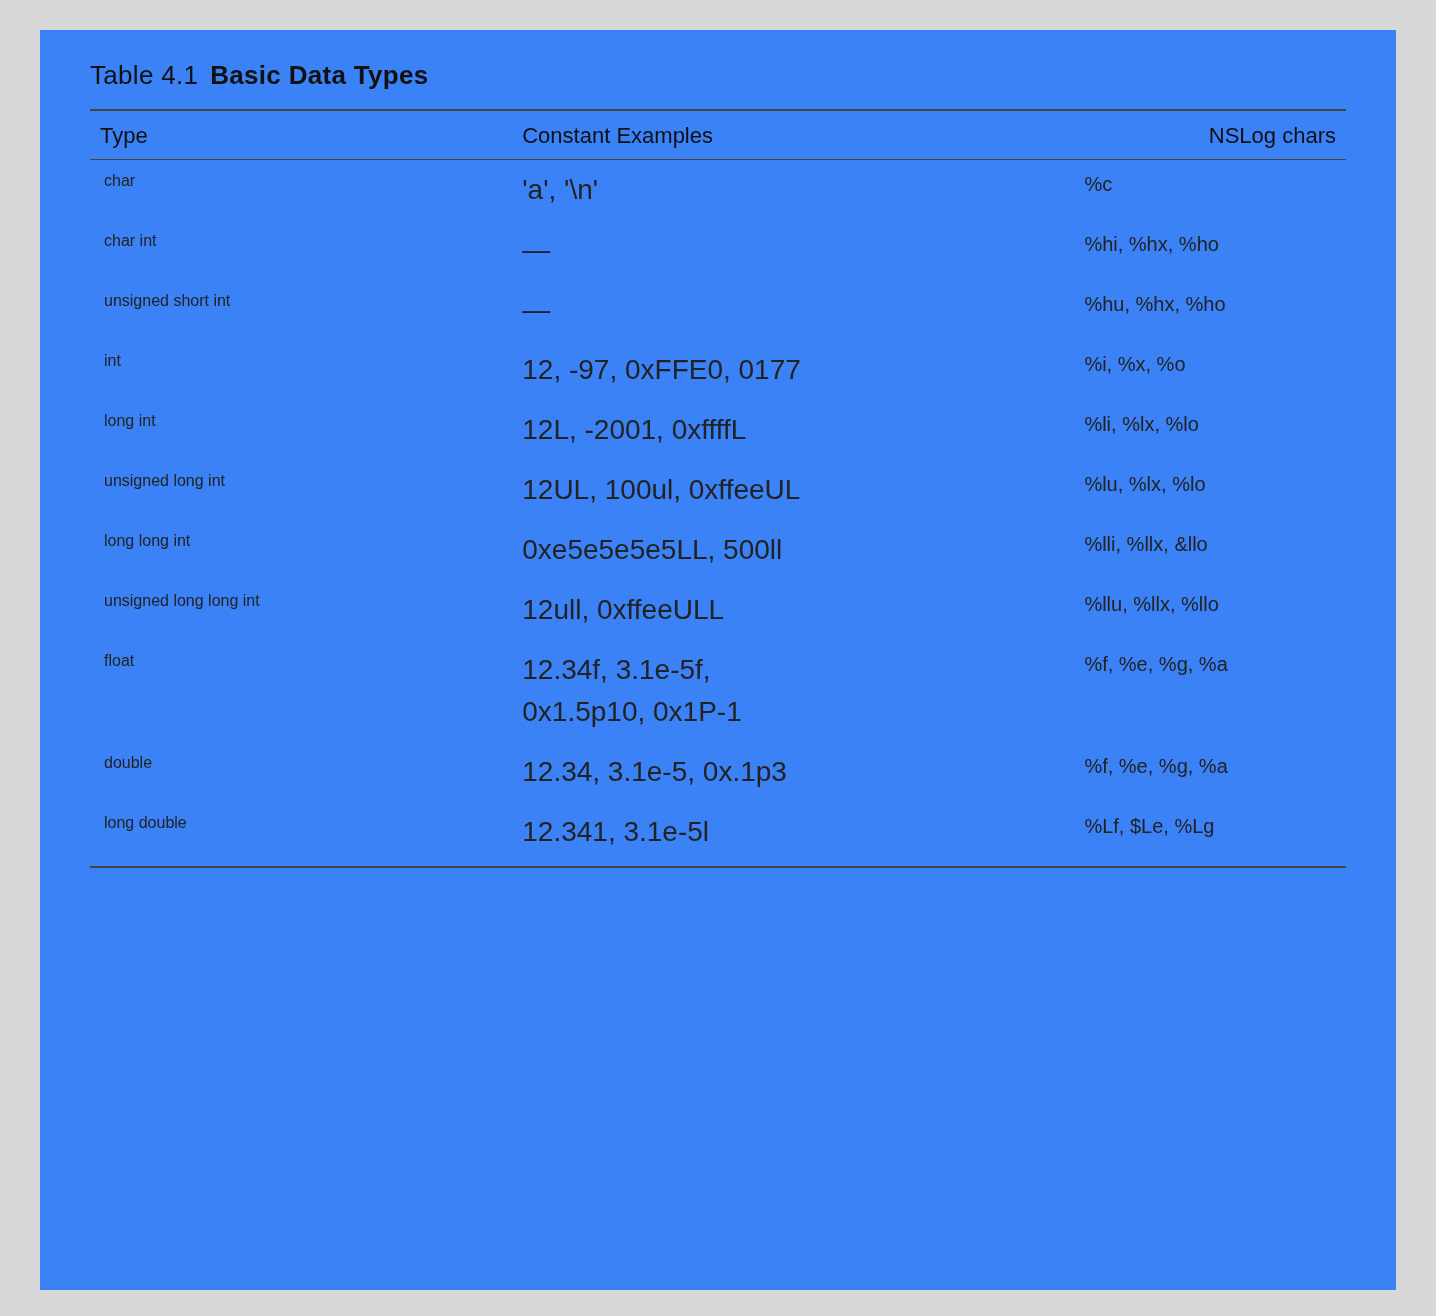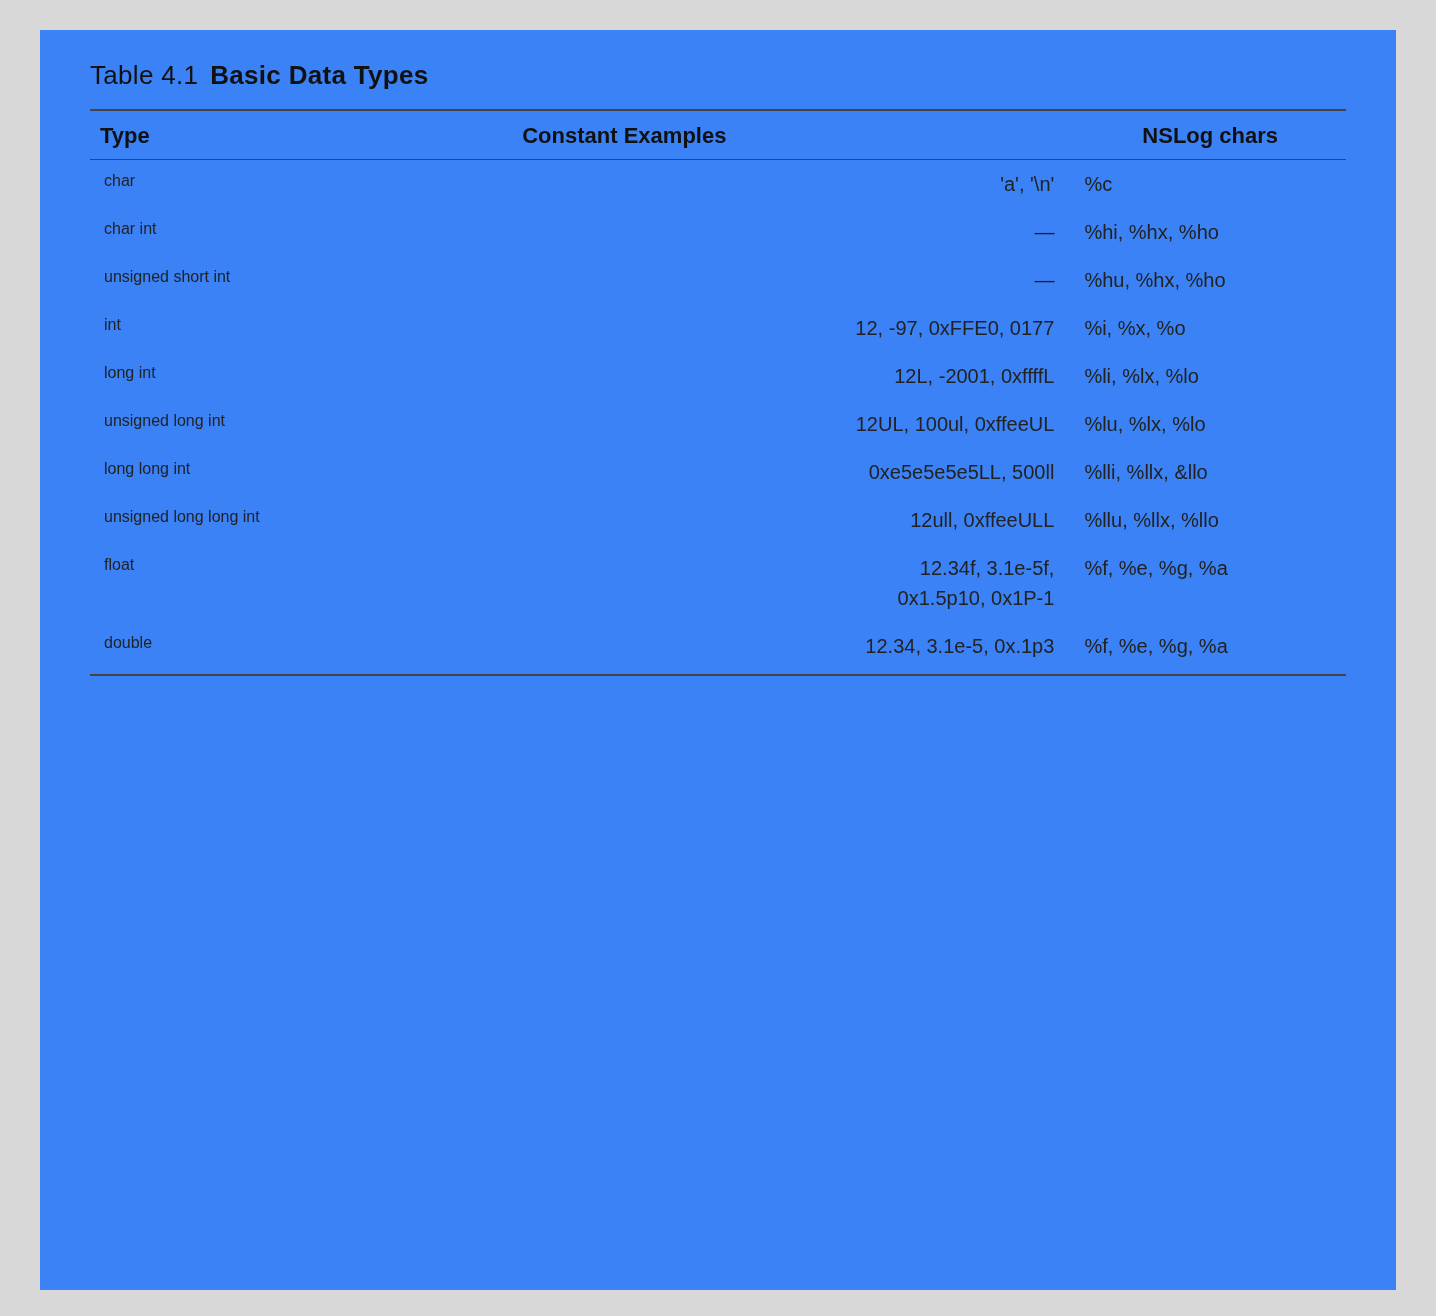--- a/index.html
+++ b/index.html
@@ -40,32 +40,32 @@
       border-collapse: collapse;
     }
 
     .data-table thead tr {
       border-top: 2px solid #444;
       border-bottom: 1px solid #444;
     }
 
     .data-table thead th {
       font-size: 22px;
-      font-weight: bold;
+      font-weight: normal;
       padding: 12px 10px 10px 10px;
       text-align: left;
       color: #111;
     }
 
     .data-table thead th.col-const {
       text-align: left;
     }
 
     .data-table thead th.col-nslog {
-      text-align: center;
+      text-align: right;
       padding-left: 20px;
     }
 
     .data-table tbody tr {
       vertical-align: top;
     }
 
     .data-table tbody td {
       font-size: 20px;
       color: #222;
@@ -74,23 +74,22 @@
     }
 
     .data-table tbody td.col-type {
       font-weight: normal;
       font-size: 16px;
       min-width: 260px;
       padding-left: 14px;
     }
 
     .data-table tbody td.col-const {
-      font-size: 20px;
+      font-size: 28px;
       min-width: 340px;
-      text-align: right;
     }
 
     .data-table tbody td.col-nslog {
       font-size: 20px;
       padding-left: 20px;
     }
 
     .bottom-rule {
       border: none;
       border-top: 2px solid #444;
@@ -158,18 +157,23 @@
         <tr>
           <td class="col-type">float</td>
           <td class="col-const">12.34f, 3.1e-5f,<br>0x1.5p10, 0x1P-1</td>
           <td class="col-nslog">%f, %e, %g, %a</td>
         </tr>
         <tr>
           <td class="col-type">double</td>
           <td class="col-const">12.34, 3.1e-5, 0x.1p3</td>
           <td class="col-nslog">%f, %e, %g, %a</td>
         </tr>
+        <tr>
+          <td class="col-type">long double</td>
+          <td class="col-const">12.341, 3.1e-5l</td>
+          <td class="col-nslog">%Lf, $Le, %Lg</td>
+        </tr>
       </tbody>
   </table>
 
   <hr class="bottom-rule">
 
 </div>
 
 </body></html>

